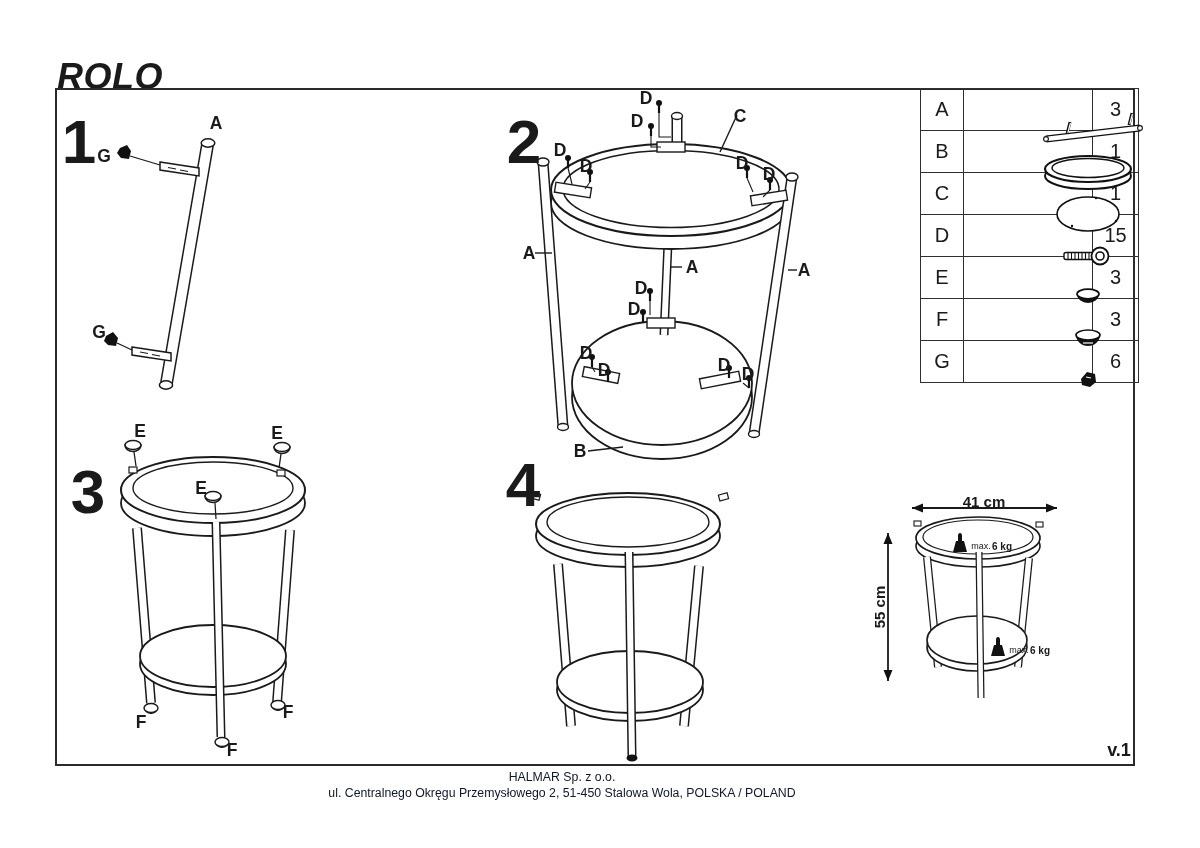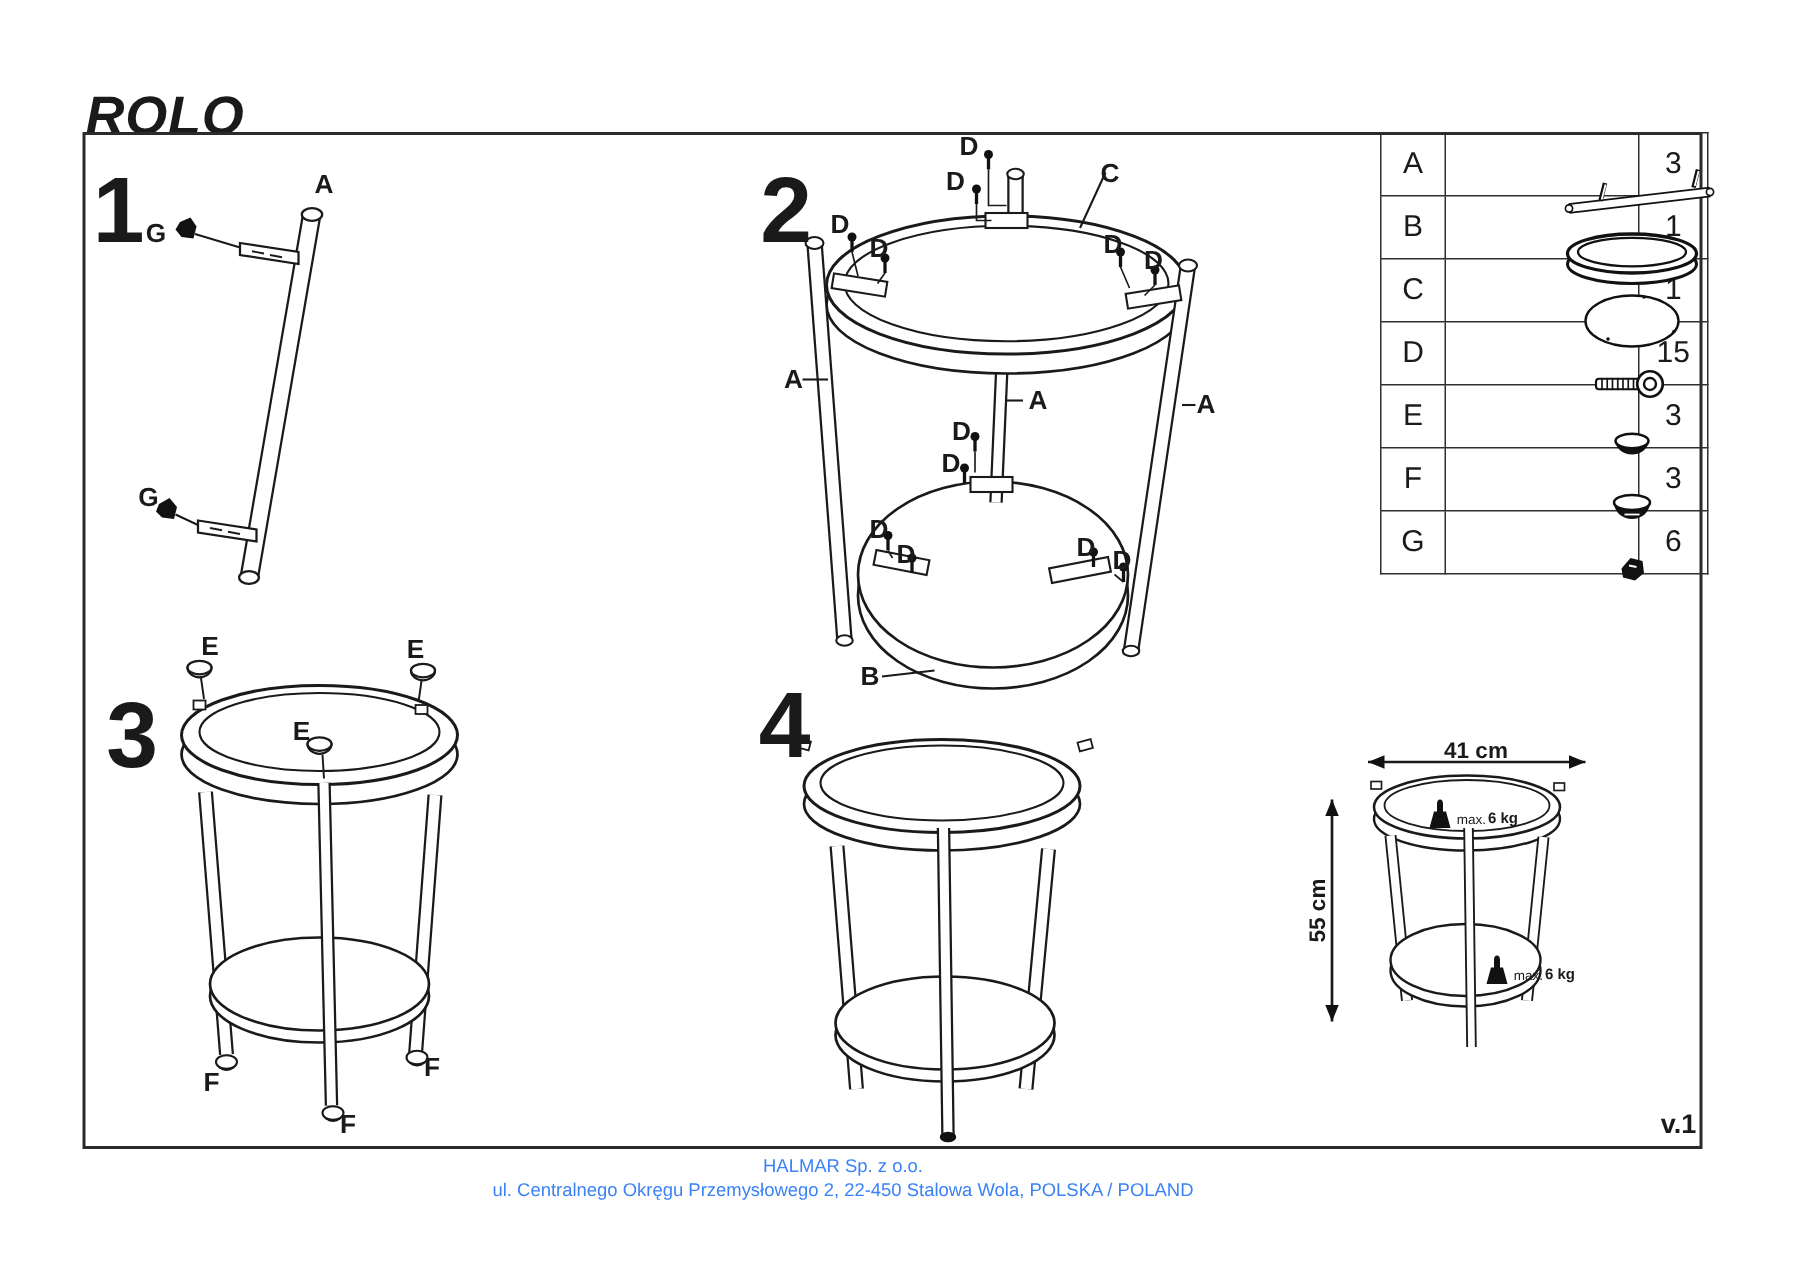--- a/index.html
+++ b/index.html
@@ -22,21 +22,21 @@
   .parts .pq{width:45px;font-size:20px;}
   
   .lbl{position:absolute;transform:translate(-50%,-50%);font-weight:bold;font-size:17.5px;white-space:nowrap;}
   .step-num{font-size:62px;letter-spacing:-2px;}
   .dim-label{position:absolute;transform:translate(-50%,-50%);font-weight:bold;font-size:15px;white-space:nowrap;}
   .dim-label.vert{transform:translate(-50%,-50%) rotate(-90deg);}
   .w-note{position:absolute;transform:translate(-50%,-50%);font-size:9px;white-space:nowrap;}
   .w-val{position:absolute;transform:translate(-50%,-50%);font-size:10px;font-weight:bold;white-space:nowrap;}
   .version{position:absolute;transform:translate(-50%,-50%);left:1119px;top:750px;font-size:18px;font-weight:bold;}
   .footer{position:absolute;left:562px;top:770px;transform:translateX(-50%);width:920px;
-          text-align:center;font-size:12.3px;line-height:15.5px;color:#3b82f6;}
+          text-align:center;font-size:12.3px;line-height:15.5px;color:#0f172a;}
 </style>
 </head>
 <body>
 
 <div class="sheet">
 
   <div class="title">ROLO</div>
   <div class="main-box"></div>
 
   <svg class="svg-step1" width="260" height="300" viewBox="0 0 260 300">
@@ -421,16 +421,16 @@
       <span class="lbl " style="left: 277px; top: 433px;">E</span>
       <span class="lbl " style="left: 201px; top: 488px;">E</span>
       <span class="lbl " style="left: 141px; top: 722px;">F</span>
       <span class="lbl " style="left: 288px; top: 712px;">F</span>
       <span class="lbl " style="left: 232px; top: 750px;">F</span>
       <span class="lbl step-num" style="left: 522px; top: 484px;">4</span>
     </div>
 
   <div class="footer">
     <div>HALMAR Sp. z o.o.</div>
-    <div>ul. Centralnego Okręgu Przemysłowego 2, 22-450 Stalowa Wola, POLSKA / POLAND</div>
+    <div>ul. Centralnego Okręgu Przemysłowego 2, 51-450 Stalowa Wola, POLSKA / POLAND</div>
   </div>
 
 </div>
 
 </body></html>

